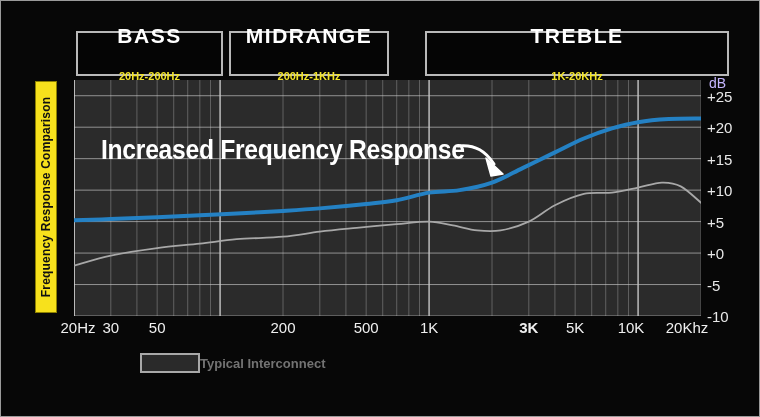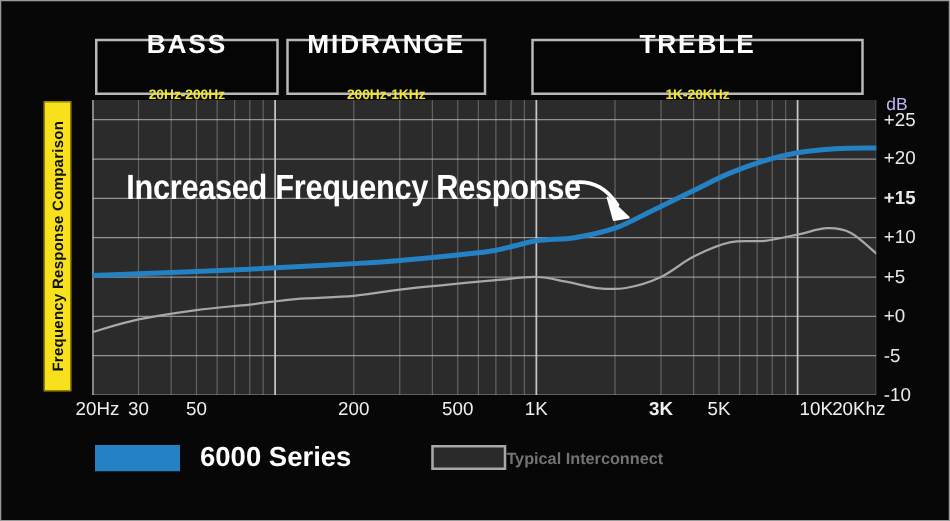--- a/index.html
+++ b/index.html
@@ -78,21 +78,21 @@
 
   <div id="bands">
       <div class="band" style="left: 75px; width: 147px;">
         <div class="bname">BASS</div>
         <div class="brange">20Hz-200Hz</div>
       </div>
       <div class="band" style="left: 228px; width: 160px;">
         <div class="bname">MIDRANGE</div>
         <div class="brange">200Hz-1KHz</div>
       </div>
-      <div class="band" style="left: 424px; width: 266px;">
+      <div class="band" style="left: 424px; width: 304px;">
         <div class="bname">TREBLE</div>
         <div class="brange">1K-20KHz</div>
       </div>
     </div>
 
   <div id="ylabel">
     <span>Frequency Response Comparison</span>
   </div>
 
   <div id="plotwrap">
@@ -139,50 +139,46 @@
     <svg id="cursvg" viewBox="0 0 627 236" preserveAspectRatio="none">
         <path d="M0.00,185.65C6.13,183.98 22.94,178.52 36.80,175.58C50.66,172.65 68.33,170.02 83.17,168.03C98.01,166.04 112.59,165.10 125.83,163.63C139.07,162.16 148.77,160.38 162.63,159.22C176.50,158.07 195.14,157.96 209.00,156.70C222.86,155.45 233.54,153.14 245.80,151.67C258.07,150.20 269.79,149.15 282.61,147.89C295.42,146.63 310.63,145.17 322.71,144.12C334.79,143.07 345.72,141.39 355.08,141.60C364.45,141.81 370.87,143.91 378.90,145.38C386.93,146.84 395.29,149.57 403.25,150.41C411.21,151.25 418.06,151.88 426.65,150.41C435.24,148.94 445.76,145.80 454.80,141.60C463.85,137.40 471.75,129.85 480.92,125.24C490.08,120.62 500.31,116.01 509.82,113.91C519.33,111.81 528.93,113.70 537.97,112.65C547.02,111.60 555.76,109.29 564.08,107.62C572.41,105.94 580.79,102.79 587.90,102.58C595.01,102.37 600.23,103.00 606.75,106.36C613.26,109.71 623.62,119.99 627.00,122.72" fill="none" stroke="#a8a8a8" stroke-width="1.8" stroke-linecap="round" stroke-linejoin="round"></path>
         <path d="M0.00,140.34C6.13,140.13 22.94,139.61 36.80,139.08C50.66,138.56 68.33,137.82 83.17,137.19C98.01,136.57 112.59,135.94 125.83,135.31C139.07,134.68 148.77,134.15 162.63,133.42C176.50,132.68 195.14,131.74 209.00,130.90C222.86,130.06 231.94,129.54 245.80,128.38C259.66,127.23 279.35,125.34 292.17,123.98C304.99,122.62 312.22,122.09 322.71,120.20C333.20,118.31 344.60,114.33 355.08,112.65C365.57,110.97 375.14,111.81 385.63,110.13C396.11,108.46 407.51,106.25 418.00,102.58C428.49,98.91 438.05,93.14 448.54,88.11C459.03,83.07 470.70,77.30 480.92,72.37C491.13,67.44 500.31,62.51 509.82,58.53C519.33,54.54 528.93,51.19 537.97,48.46C547.02,45.73 554.64,43.74 564.08,42.17C573.53,40.59 584.14,39.65 594.63,39.02C605.11,38.39 621.60,38.49 627.00,38.39" fill="none" stroke="#2481c4" stroke-width="4" stroke-linecap="round" stroke-linejoin="round"></path>
       </svg>
   </div>
 
   <div id="dbunit">dB</div>
   <div id="yticks">
       <div class="ytick" style="top: 94.7333px;">+25</div>
       <div class="ytick" style="top: 126.2px;">+20</div>
-      <div class="ytick" style="top: 157.667px; font-weight: bold;">+15</div>
+      <div class="ytick" style="top: 157.667px;">+15</div>
       <div class="ytick" style="top: 189.133px;">+10</div>
       <div class="ytick" style="top: 220.6px;">+5</div>
       <div class="ytick" style="top: 252.067px;">+0</div>
       <div class="ytick" style="top: 283.533px;">-5</div>
       <div class="ytick" style="top: 315px;">-10</div>
     </div>
   <div id="xticks">
       <div class="xtick" style="left: 77px;">20Hz</div>
       <div class="xtick" style="left: 109.803px;">30</div>
       <div class="xtick" style="left: 156.169px;">50</div>
       <div class="xtick" style="left: 282px; text-align: center;">200</div>
       <div class="xtick" style="left: 365.169px;">500</div>
       <div class="xtick" style="left: 428.085px;">1K</div>
       <div class="xtick" style="left: 527.803px; font-weight: bold;">3K</div>
       <div class="xtick" style="left: 574.169px;">5K</div>
-      <div class="xtick" style="left: 652px;">10K</div>
+      <div class="xtick" style="left: 630px;">10K</div>
       <div class="xtick" style="left: 686px;">20Khz</div>
     </div>
 
   <div id="anno">Increased Frequency Response</div>
   <svg id="arrow" viewBox="0 0 60 45">
     <path d="M2,10 C20,8 30,16 38,28" stroke="#ffffff" stroke-width="3" fill="none" stroke-linecap="round"></path>
     <path d="M30,22 L47,38 L35,40 Z" fill="#ffffff" stroke="#ffffff" stroke-width="1.5" stroke-linejoin="round"></path>
   </svg>
 
   <div id="legend">
-    <div class="lg-item">
-      <div class="sw-blue"></div>
-      <div class="lg-a">6000 Series</div>
-    </div>
     <div class="gap"></div>
     <div class="lg-item">
       <div class="sw-gray"></div>
       <div class="lg-b">Typical Interconnect</div>
     </div>
   </div>
 </div>
 
 </body></html>

